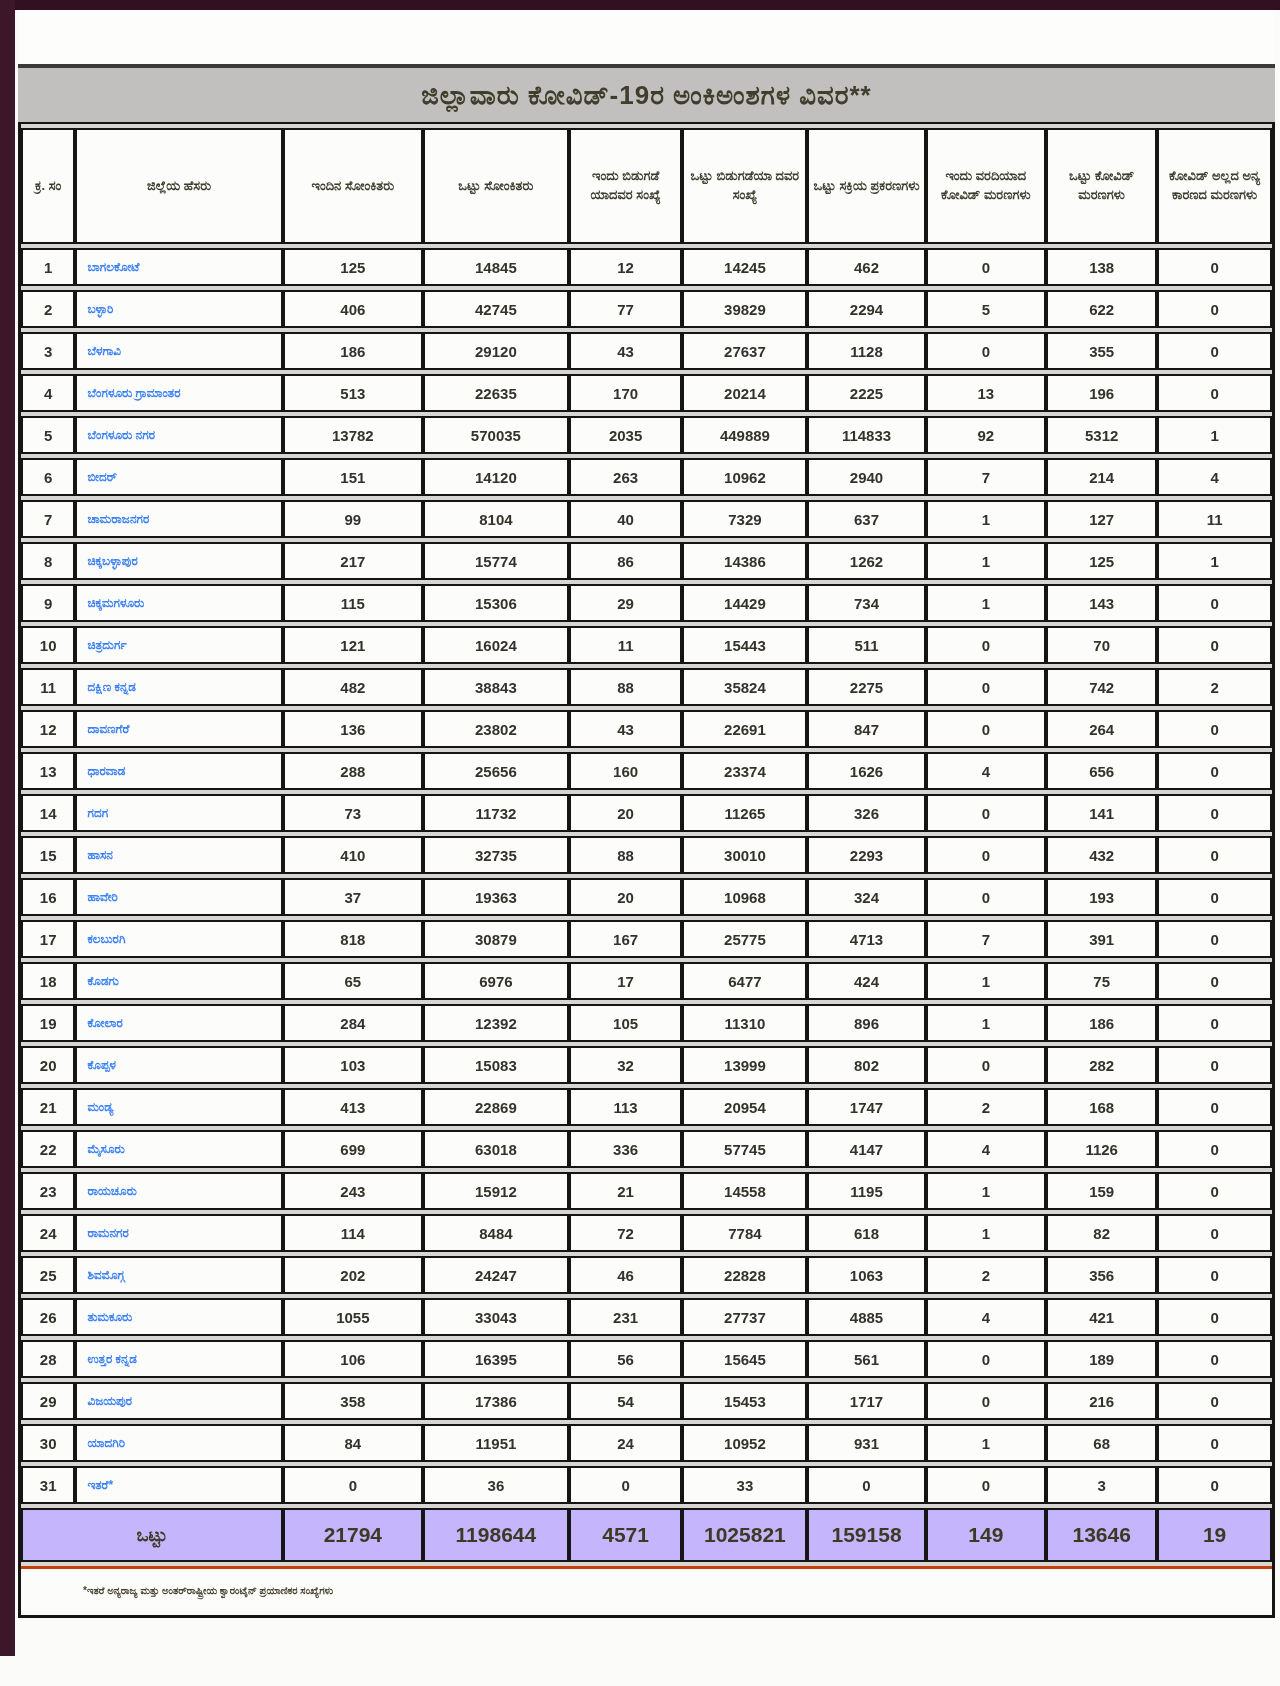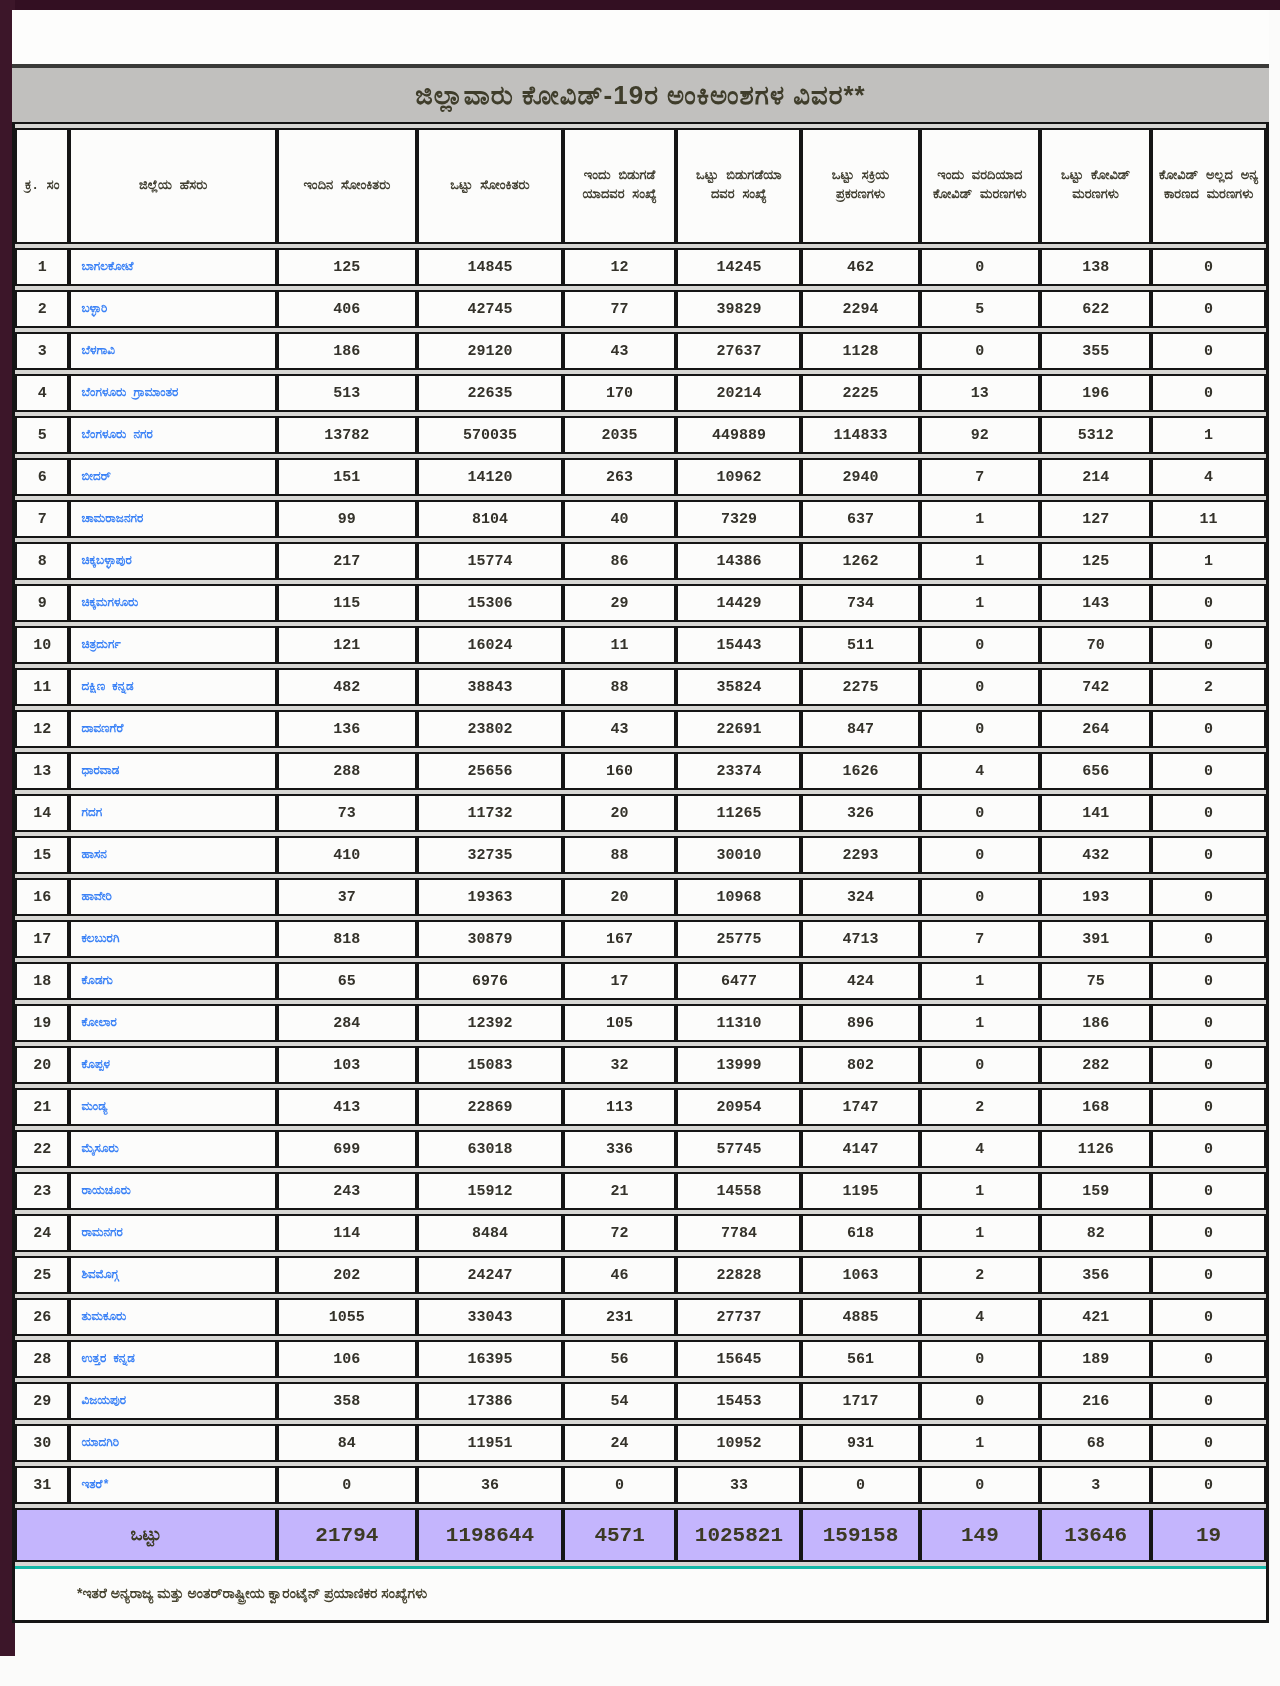--- a/index.html
+++ b/index.html
@@ -3,31 +3,31 @@
 <meta charset="utf-8">
 <style>
   html,body{margin:0;padding:0;}
   body{
     width:1280px;height:1686px;position:relative;overflow:hidden;
     background:#fbfbfa;
     font-family:"Liberation Sans","DejaVu Sans",sans-serif;
   }
   .top-edge{position:absolute;top:0;left:0;width:1280px;height:10px;background:#330f22;}
   .left-edge{position:absolute;top:0;left:0;width:15px;height:1656px;background:#3c1629;}
-  .content{position:absolute;left:12px;top:10px;width:1257px;}
+  .content{position:absolute;left:18px;top:10px;width:1257px;}
   .white-strip{height:54px;background:#fdfdfc;}
   .title-bar{
     background:#c1c0be;border-top:4px solid #3a3a38;
     height:54px;display:flex;align-items:center;justify-content:center;
   }
   .title-text{font-size:26px;font-weight:bold;color:#3f3d2b;letter-spacing:1px;}
   .table-wrap{border:3px solid #151515;border-top:2px solid #151515;background:#fbfbfa;}
   table{
     width:100%;border-collapse:separate;border-spacing:0 4px;
-    table-layout:fixed;background:#d7d6d3;margin:0;font-family:Liberation Mono, monospace;
+    table-layout:fixed;background:#d7d6d3;margin:0;
   }
   th,td{
     border:2px solid #151515;background:#fcfcfb;text-align:center;
     vertical-align:middle;color:#34322a;overflow:hidden;word-wrap:break-word;
   }
   th{font-size:13px;font-weight:bold;padding:4px 3px;height:104px;line-height:1.45;color:#3e3c2e;}
   td{font-size:15px;font-weight:bold;height:30px;padding:2px 4px;}
   td.district{text-align:left;padding-left:10px;font-size:12px;color:#3b82f6;}
   
   th:nth-child(1){width:3.9%;}
@@ -36,22 +36,22 @@
   th:nth-child(4){width:11.8%;}
   th:nth-child(5){width:9.0%;}
   th:nth-child(6){width:10.0%;}
   th:nth-child(7){width:9.4%;}
   th:nth-child(8){width:9.6%;}
   th:nth-child(9){width:8.8%;}
   th:nth-child(10){width:9.1%;}
   tfoot td{background:#c4b5fd;font-size:21px;color:#3c3a24;height:46px;}
   tfoot td.total-label{font-size:18px;}
   .footnote{
-    border-top:3px solid #14b8a6;background:#fcfcfb;
-    padding:16px 10px 18px 62px;font-size:14px;font-weight:bold;color:#45422e;
+    border-top:3px solid #c2410c;background:#fcfcfb;
+    padding:16px 10px 18px 62px;font-size:10px;font-weight:bold;color:#45422e;
   }
 </style>
 </head>
 <body>
 
 <div class="top-edge"></div>
 <div class="left-edge"></div>
 
 <div class="content">
   <div class="white-strip"></div>

